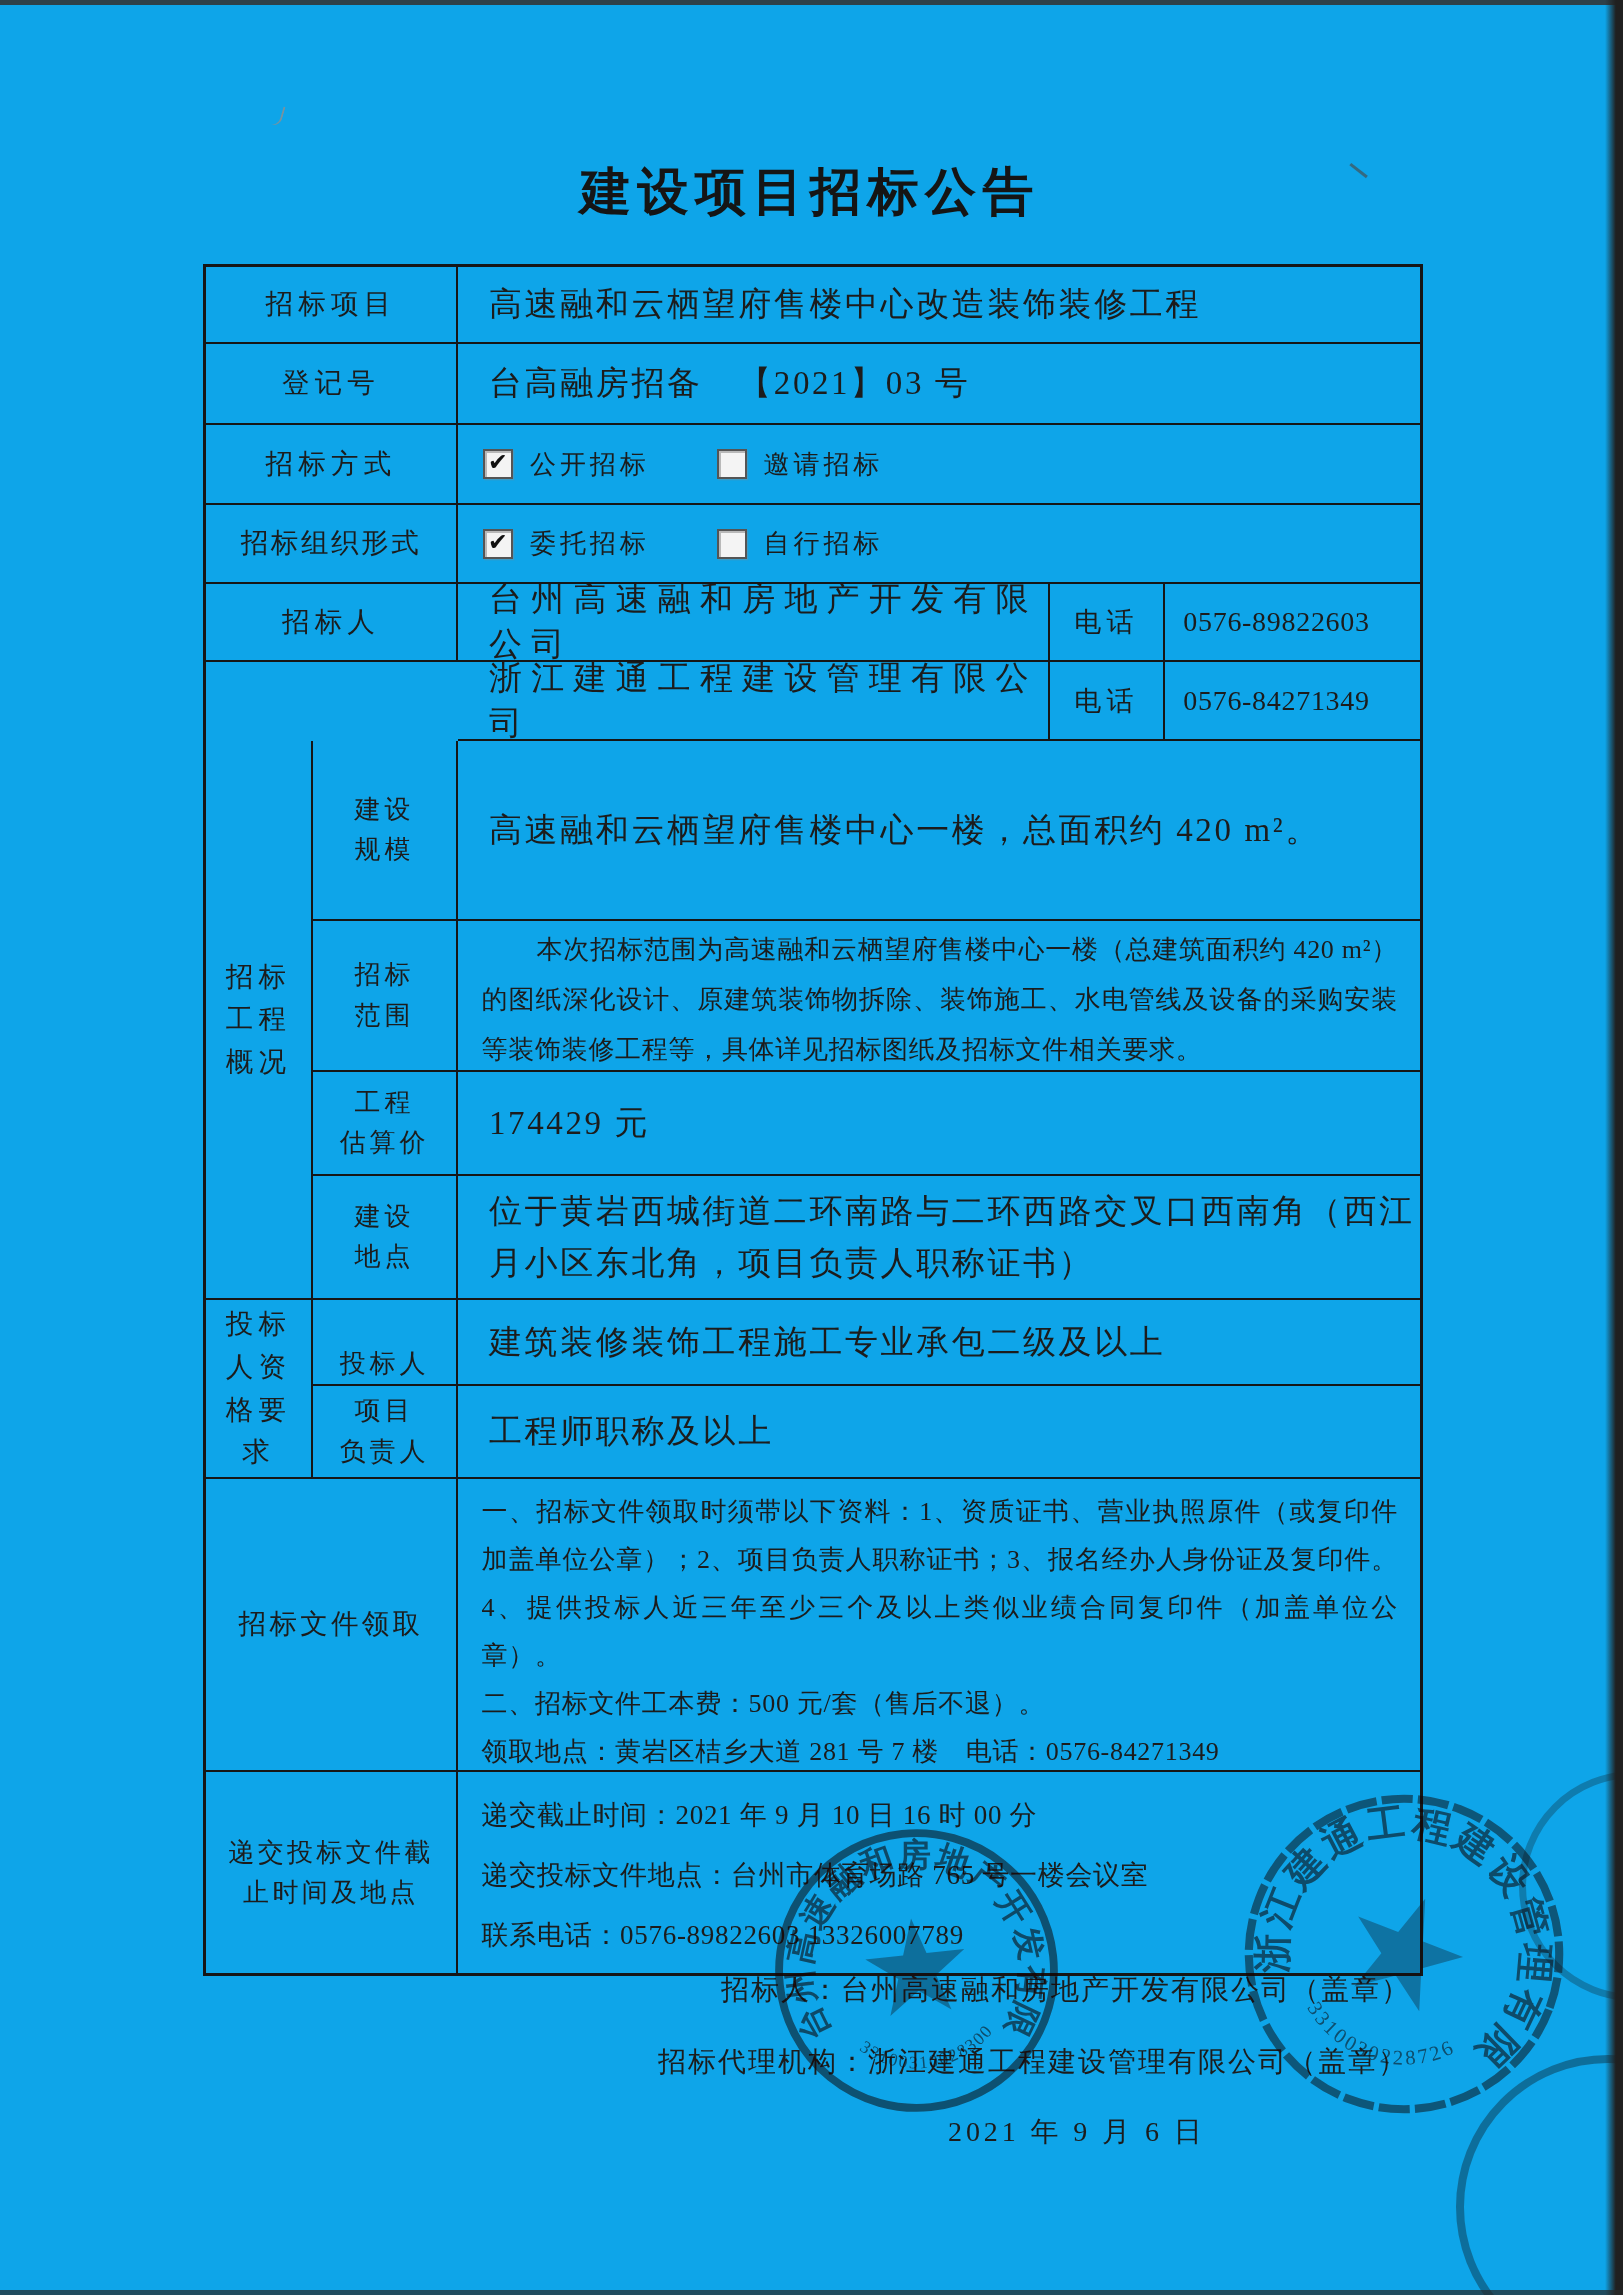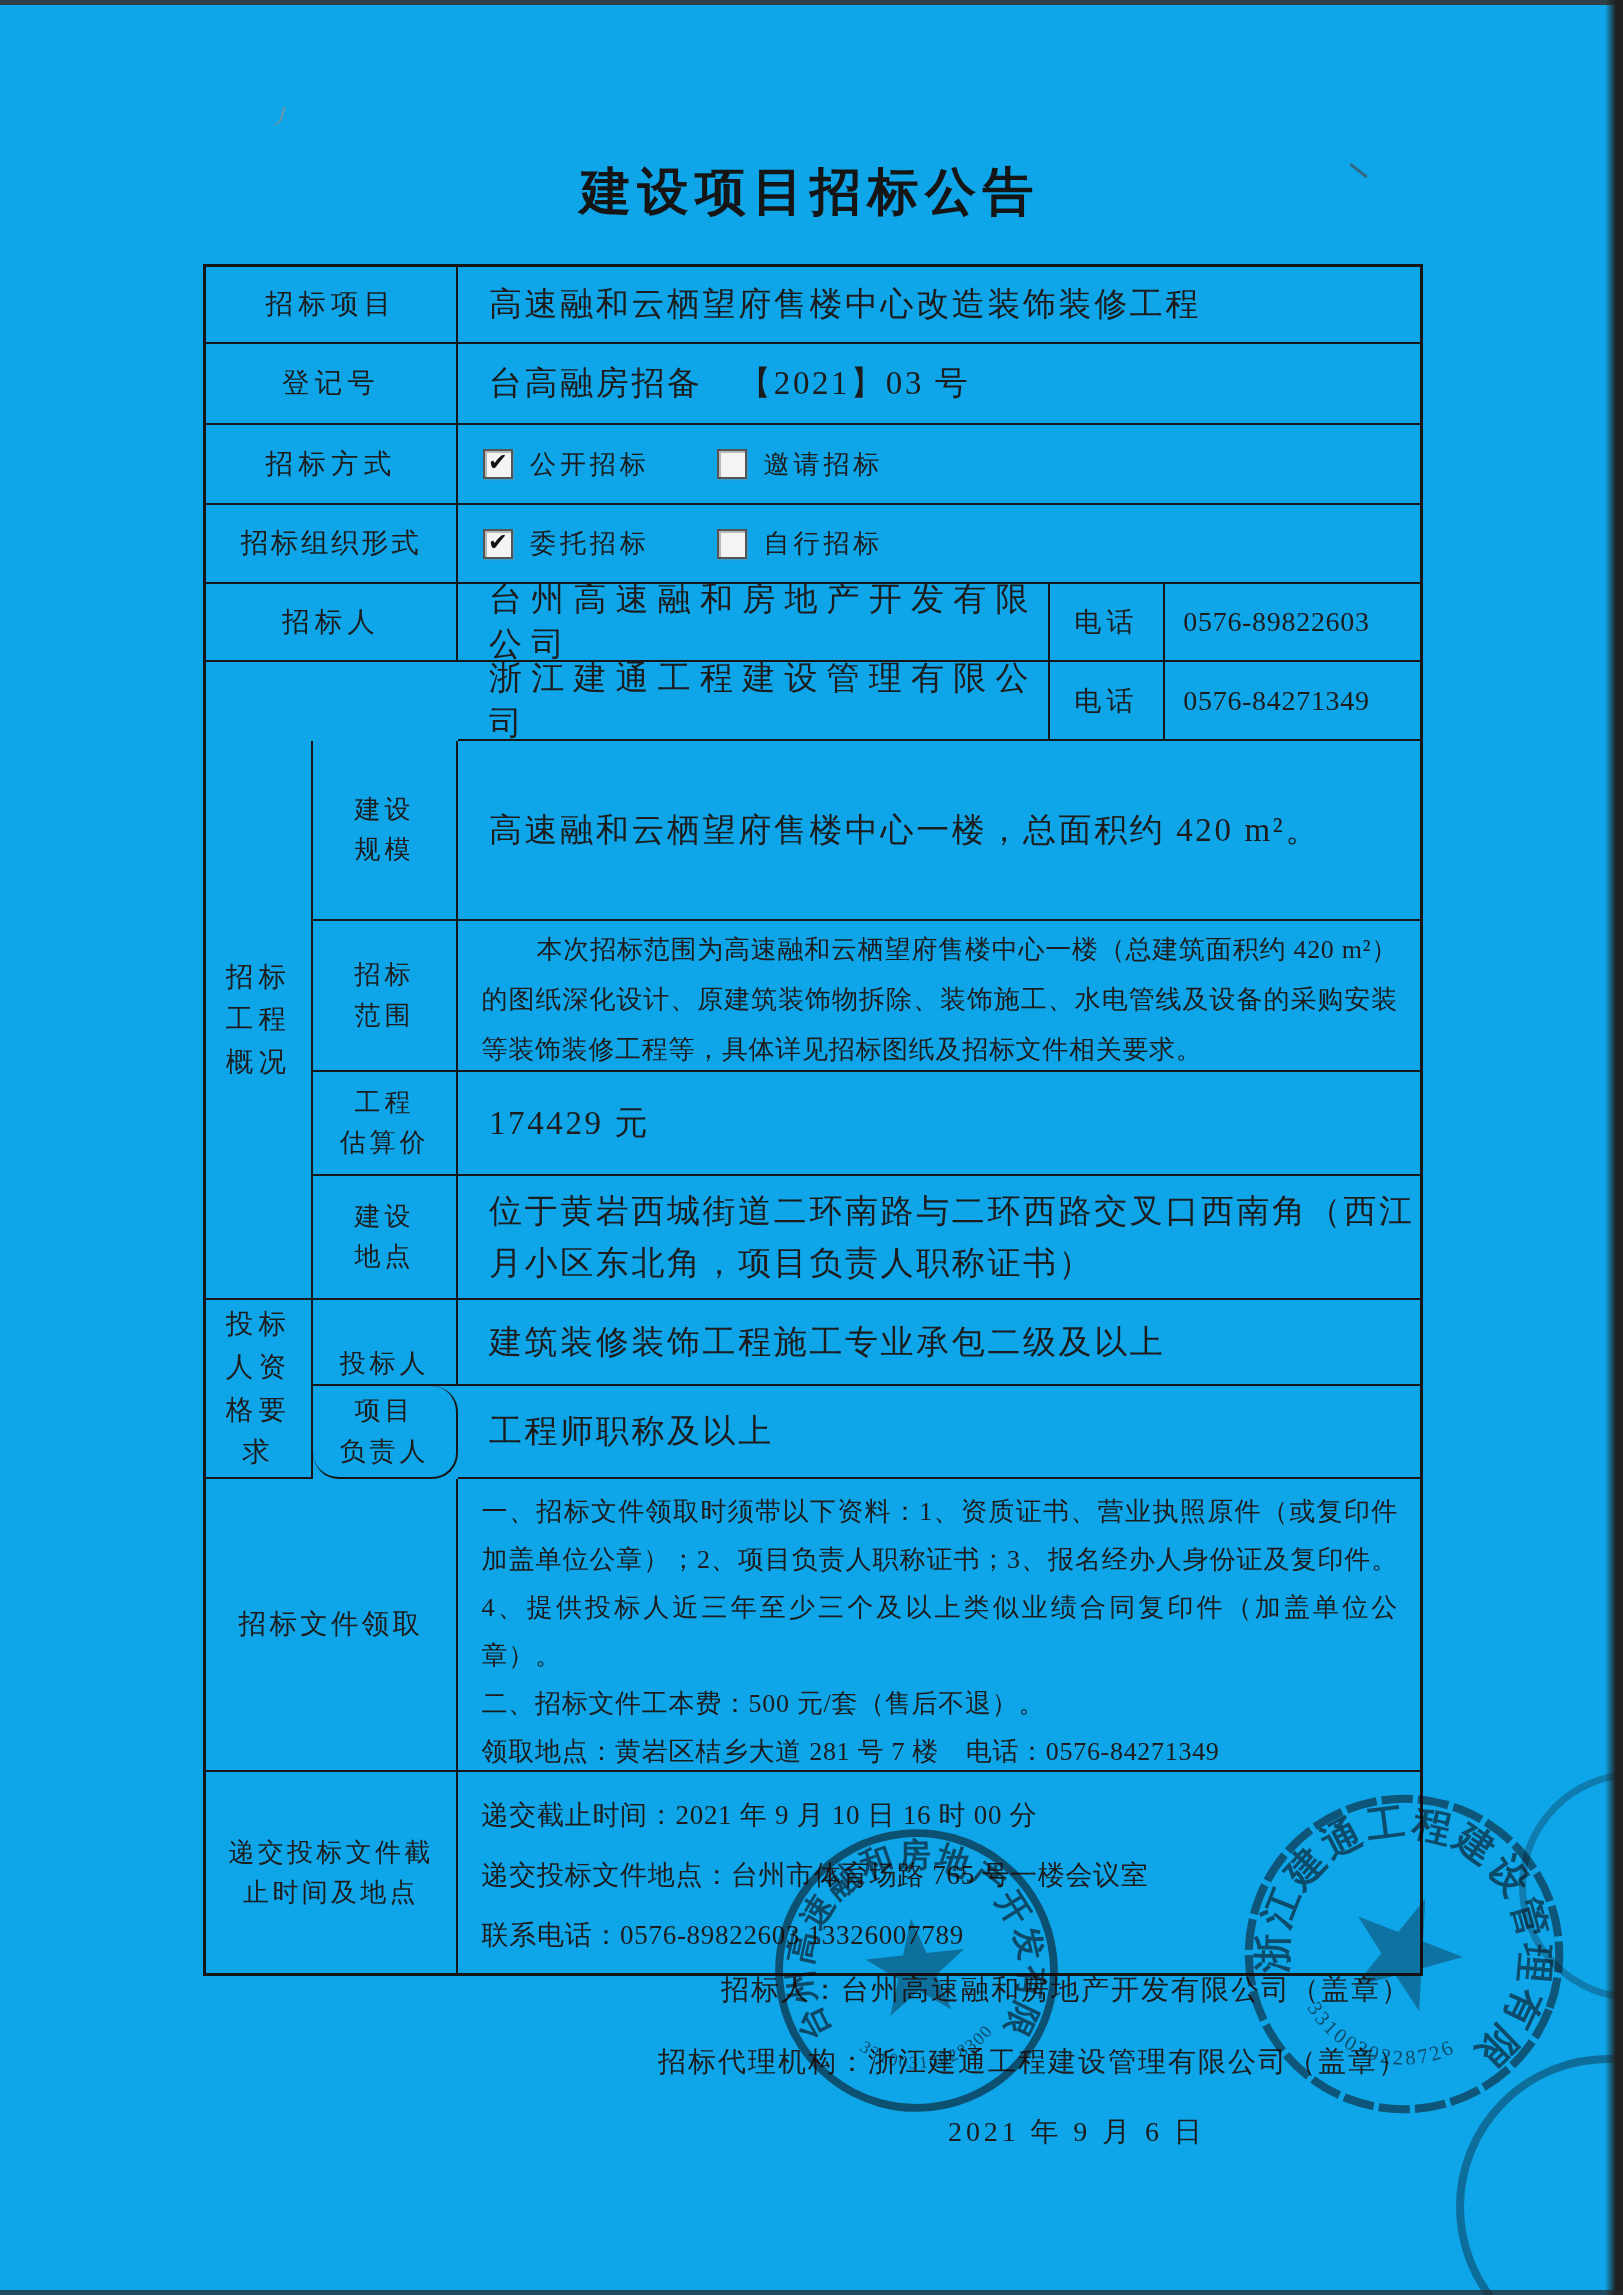--- a/index.html
+++ b/index.html
@@ -166,21 +166,21 @@
 人资
 格要
 求</span>
       </div>
 
     <div class="cell lab lab2" style="grid-column:2;grid-row:11;align-items:flex-end;">
         <span class="wrap">投标人</span>
       </div>
     <div class="cell val no-r" style="grid-column:3/6;grid-row:11;">建筑装修装饰工程施工专业承包二级及以上</div>
 
-    <div class="cell lab lab2" style="grid-column:2;grid-row:12;border-radius:26px;">
+    <div class="cell lab lab2" style="grid-column:2;grid-row:12;">
         <span class="wrap">项目
 负责人</span>
       </div>
     <div class="cell val no-r" style="grid-column:3/6;grid-row:12;">工程师职称及以上</div>
 
     <div class="cell lab" style="grid-column:1/3;grid-row:13;letter-spacing:3.3px;">
         <span class="wrap">招标文件领取</span>
       </div>
     <div class="cell para no-r" style="grid-column:3/6;grid-row:13;">一、招标文件领取时须带以下资料：1、资质证书、营业执照原件（或复印件加盖单位公章）；2、项目负责人职称证书；3、报名经办人身份证及复印件。4、提供投标人近三年至少三个及以上类似业绩合同复印件（加盖单位公章）。
 二、招标文件工本费：500 元/套（售后不退）。

